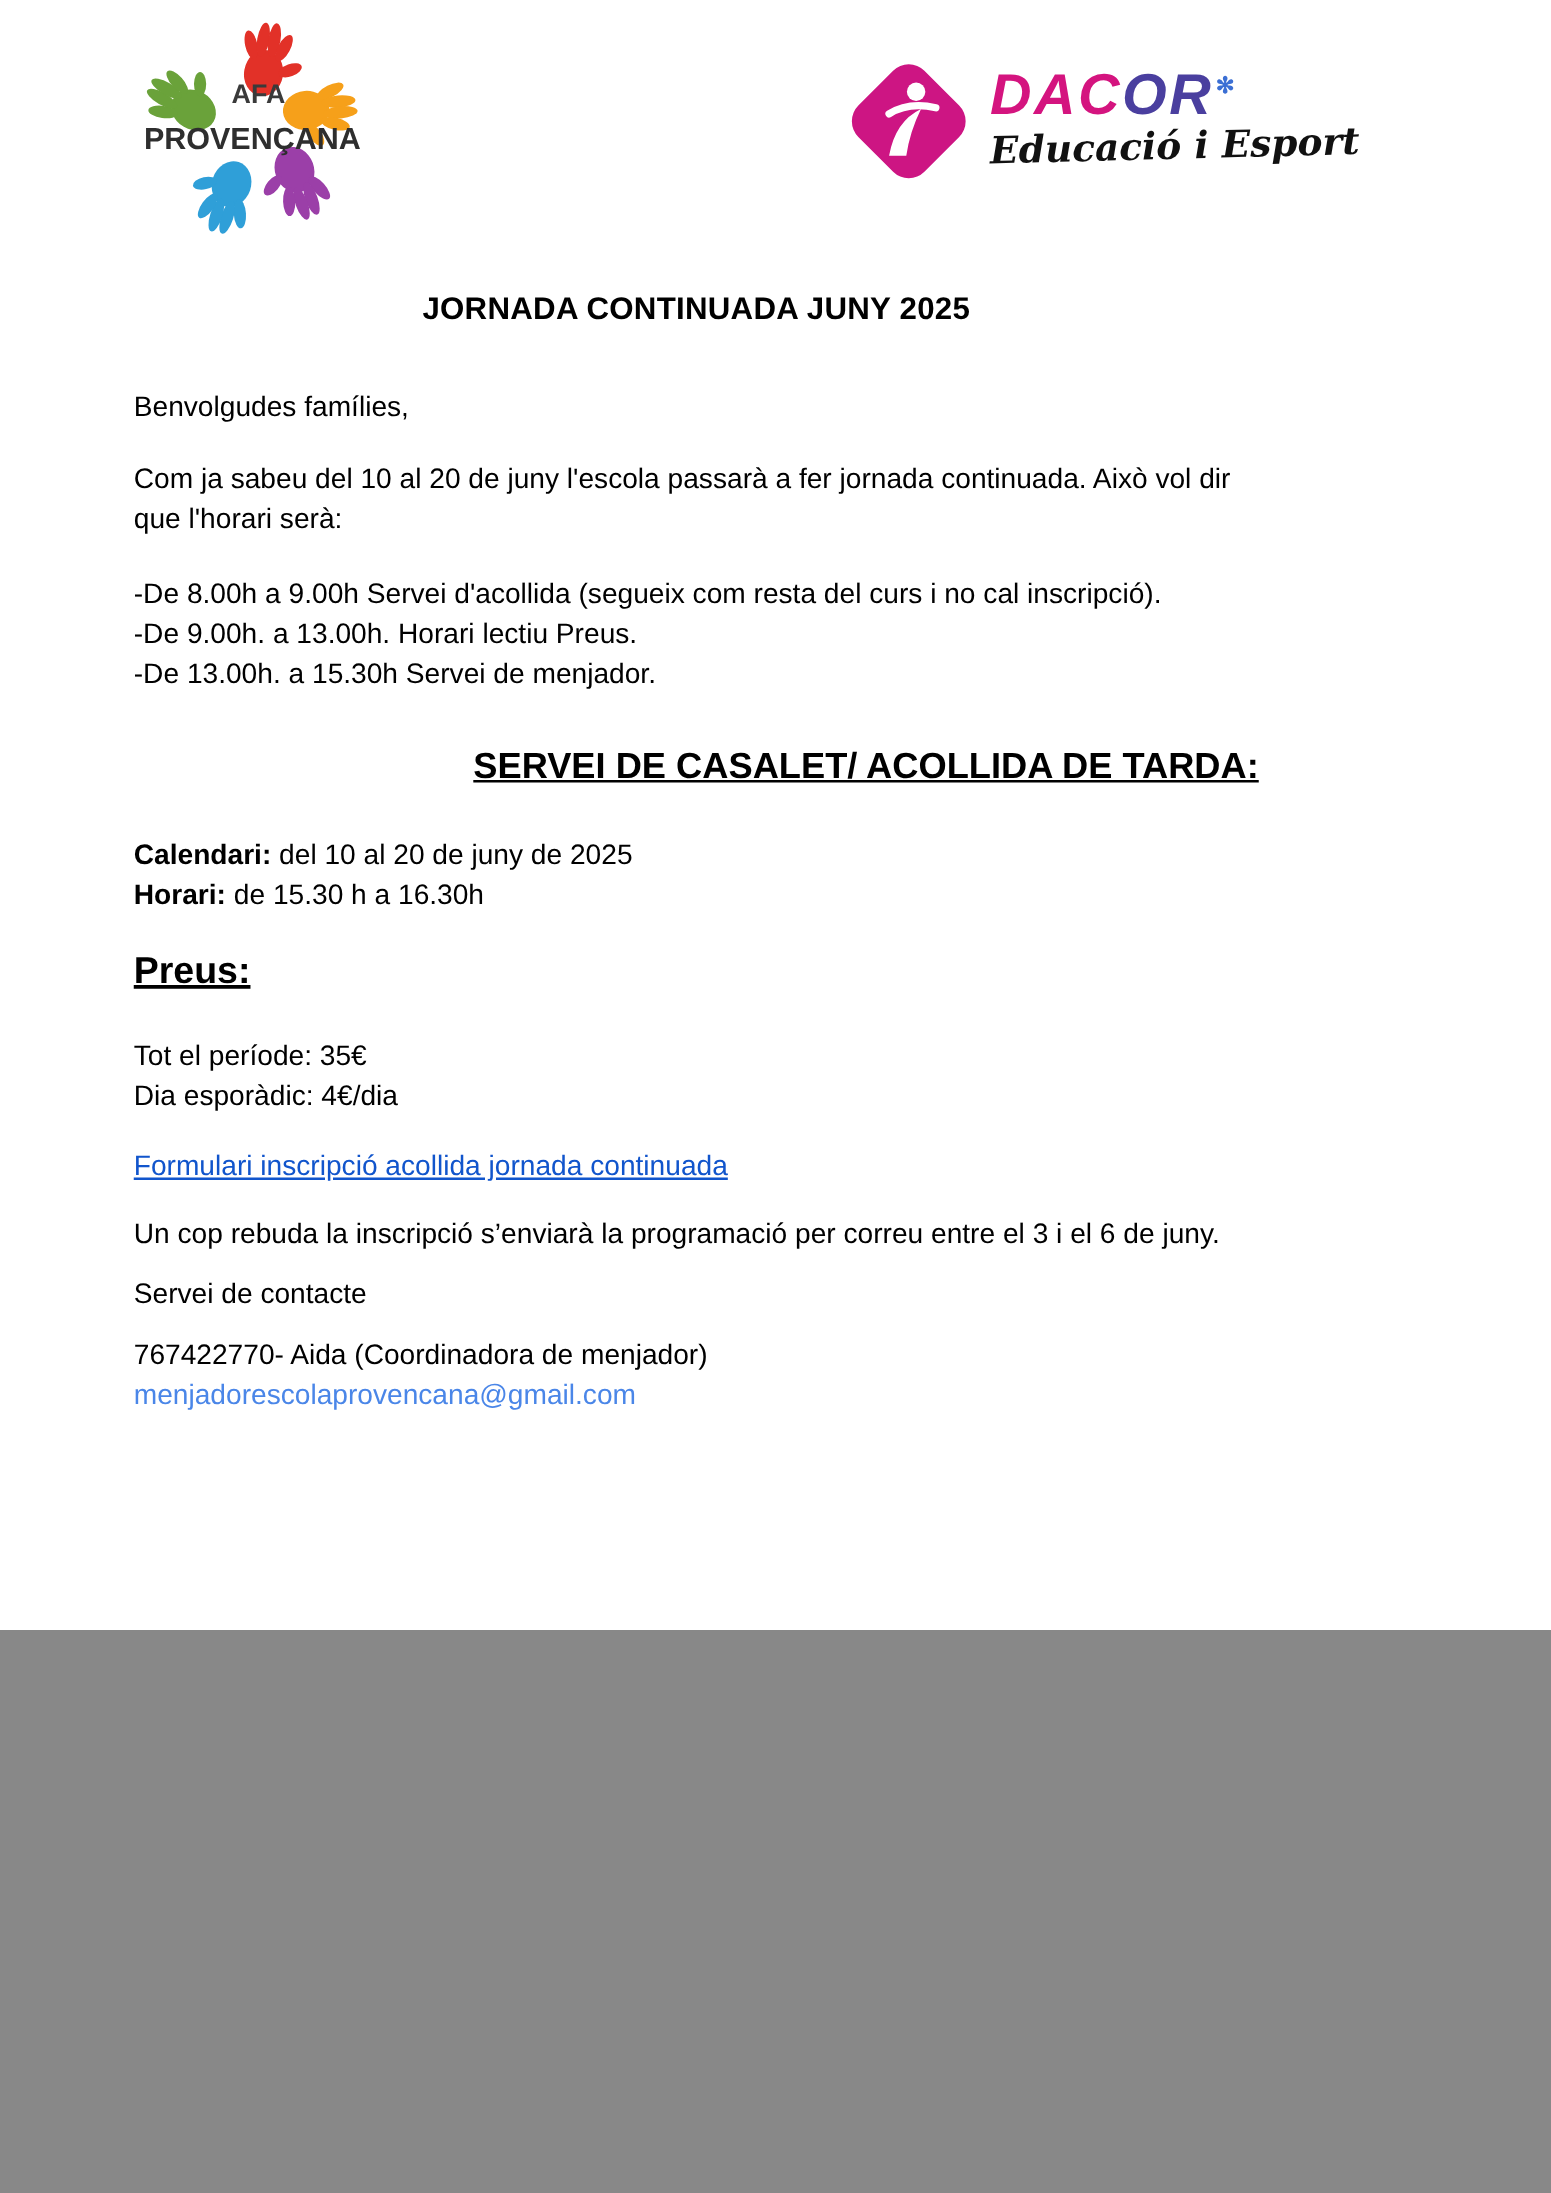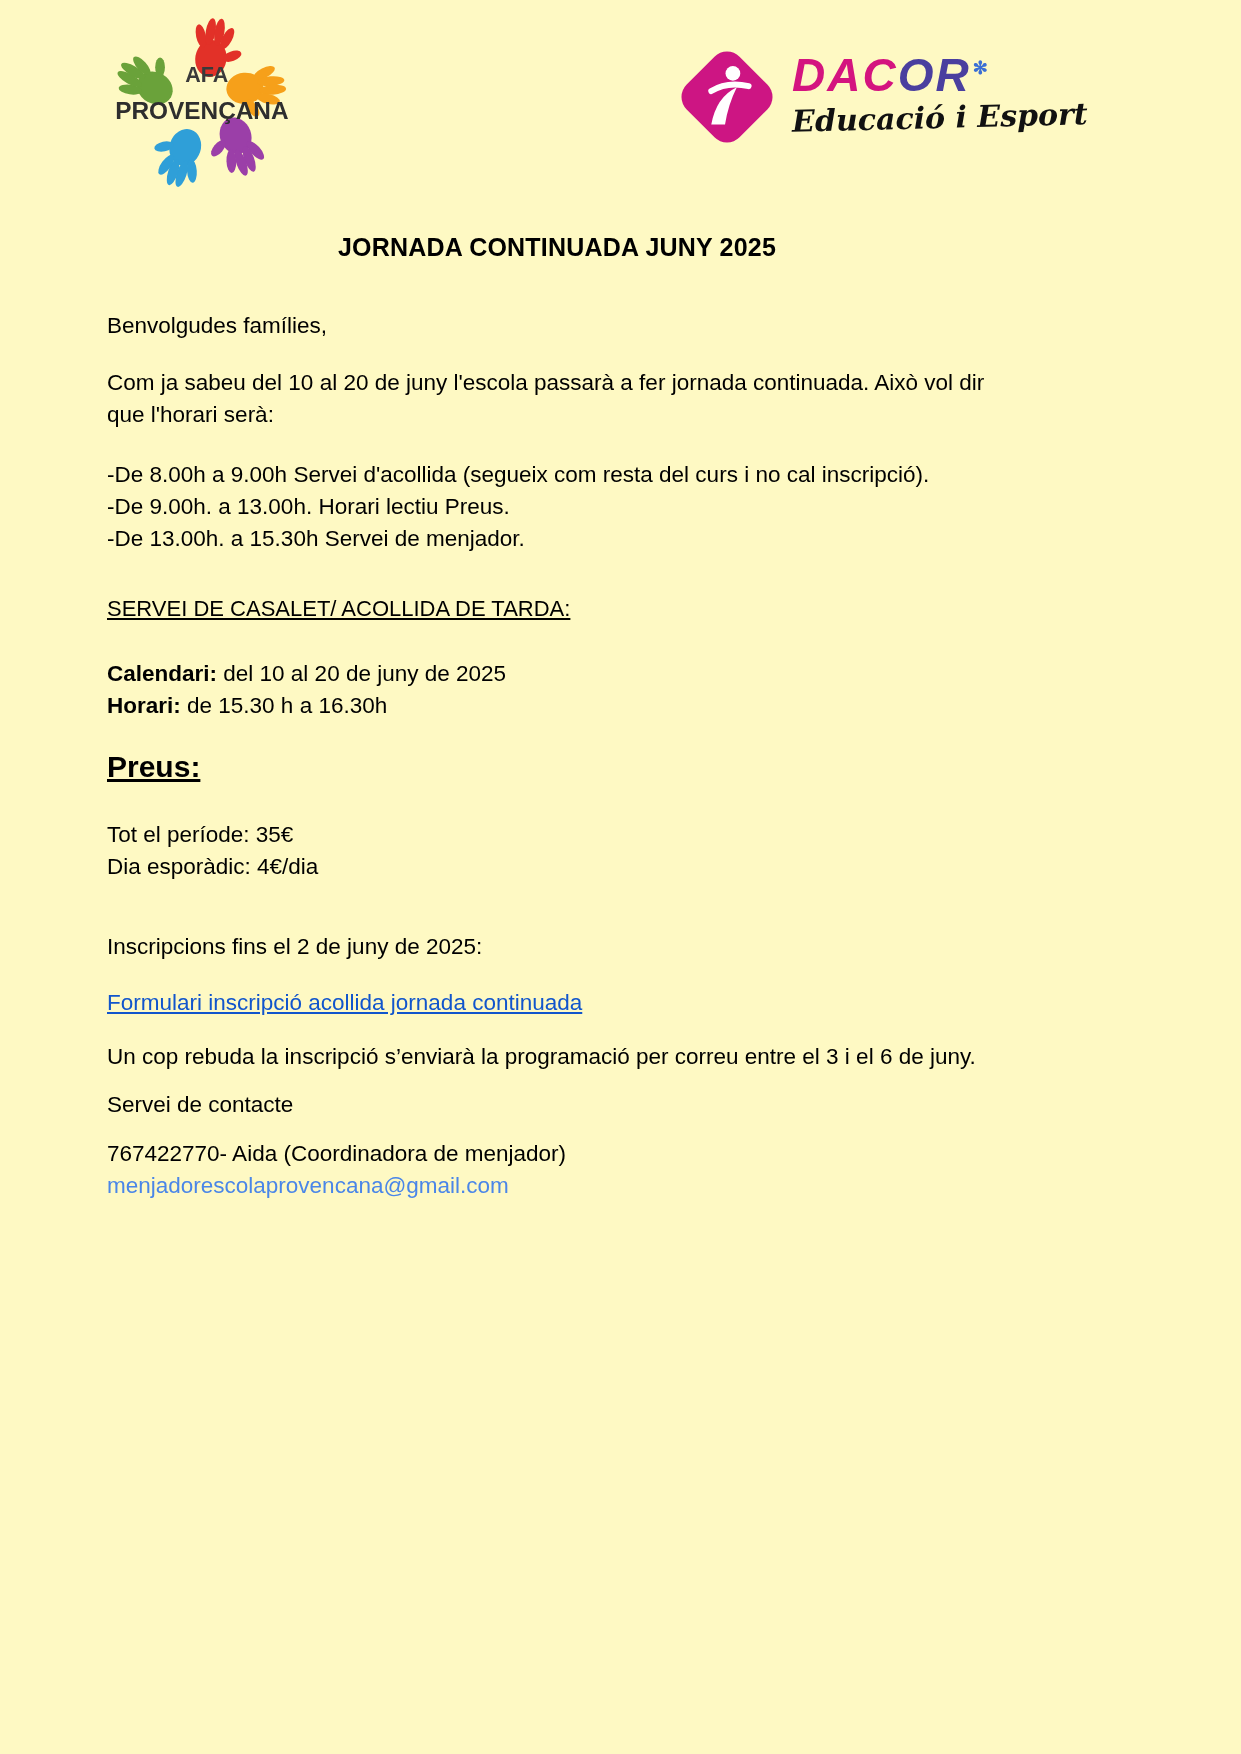--- a/index.html
+++ b/index.html
@@ -1,21 +1,21 @@
 <!DOCTYPE html>
 <html><head>
 <meta charset="utf-8">
 <style>
   * { box-sizing: border-box; }
   html, body { margin: 0; padding: 0; background: #888; }
   .page {
     width: 1241px;
-    height: 1754px;
+    height: 1304px;
     margin: 0 auto;
-    background: #fef9c3;
+    background: #ffffff;
     position: relative;
     font-family: "Liberation Sans", sans-serif;
     color: #000000;
     overflow: hidden;
   }
   
   .header { position: relative; height: 212px; }
   .afa-logo { position: absolute; left: 92px; top: 4px; width: 210px; height: 205px; }
   .dacor-logo { position: absolute; left: 668px; top: 38px; display: flex; align-items: center; }
   .dacor-text { margin-left: 6px; margin-top: -8px; }
@@ -39,22 +39,23 @@
     font-size: 25px; font-weight: bold; text-align: center;
     margin: 18px 0 0 0; letter-spacing: 0.2px;
   }
   .para { margin: 0; }
   .greeting { margin-top: 44px; }
   .intro { margin-top: 26px; }
   .schedule { margin-top: 28px; }
   .schedule .line { display: block; }
   .section-heading {
     margin: 38px 0 0 0;
-    font-size: 22px; font-weight: normal;
+    font-size: 29px; font-weight: bold;
     text-decoration: underline;
+    text-align: right;
   }
   .cal-block { margin-top: 34px; }
   .cal-block .row { display: block; }
   .bold { font-weight: bold; }
   .preus-heading {
     margin-top: 24px; font-weight: bold; text-decoration: underline;
     font-size: 30px;
   }
   .prices { margin-top: 30px; }
   .prices .row { display: block; }
@@ -141,21 +142,20 @@
       </span>
     </div>
 
     <p class="para preus-heading">Preus:</p>
 
     <div class="para prices">
       <span class="row">Tot el període: 35€</span>
       <span class="row">Dia esporàdic: 4€/dia</span>
     </div>
 
-    <p class="para deadline">Inscripcions fins el 2 de juny de 2025:</p>
 
     <p class="para form-link-para">
       <a class="doc-link" href="#">Formulari inscripció acollida jornada continuada</a>
     </p>
 
     <p class="para confirmation">Un cop rebuda la inscripció s’enviarà la programació per correu entre el 3 i el 6 de juny.</p>
 
 
     <p class="para contact-heading">Servei de contacte</p>
 

